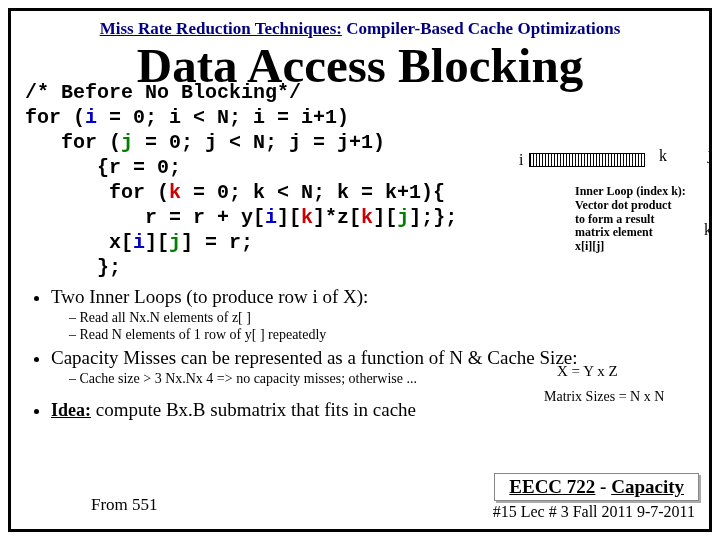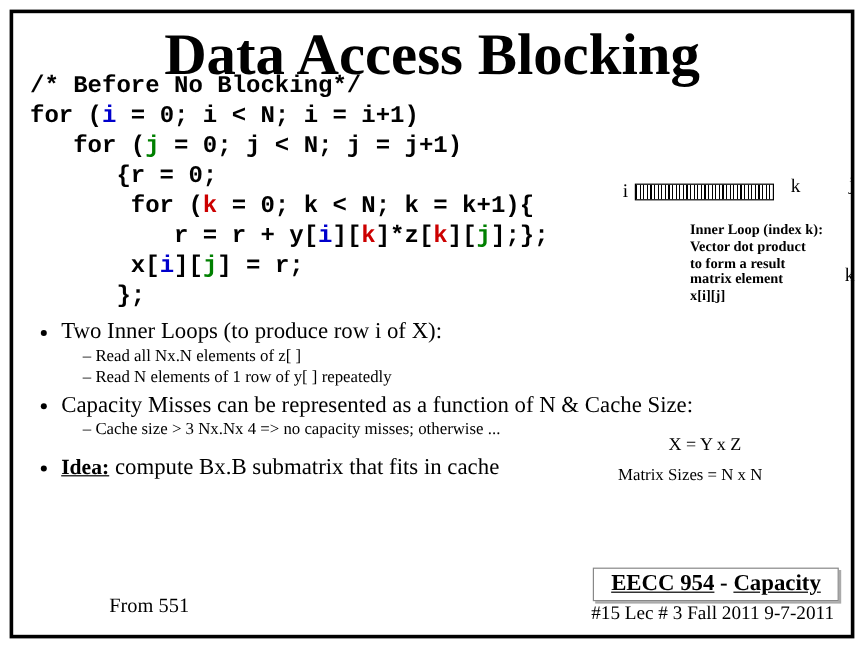--- a/index.html
+++ b/index.html
@@ -22,33 +22,36 @@
   .jlabel { position: absolute; top: -6px; right: 2px; font-size: 16px; }
   .kright { position: absolute; top: 70px; right: 2px; font-size: 16px; }
   .note { position: absolute; top: 34px; left: 56px; font-size: 12px; font-weight: bold; line-height: 1.15; }
   .bullets { margin-top: 6px; font-size: 18px; }
   .bullets > li { list-style: disc; margin-left: 26px; margin-bottom: 4px; font-weight: normal; }
   .bullets > li > .lead { font-weight: normal; font-size: 19px; }
   .subs { margin-top: 2px; margin-left: 18px; }
   .subs li { list-style: none; font-size: 14px; margin-bottom: 1px; }
   .subs li::before { content: "–  "; }
   .eq { position: absolute; top: 352px; left: 546px; font-size: 15px; }
-  .msize { position: absolute; top: 378px; left: 504px; font-size: 14px; text-align: right; }
+  .msize { position: absolute; top: 378px; left: 533px; font-size: 14px; text-align: right; }
   .idea { font-weight: normal; margin-top: 12px; }
   .idea .u { text-decoration: underline; font-weight: bold; }
   .from { position: absolute; bottom: 14px; left: 80px; font-size: 17px; }
   .footer { position: absolute; bottom: 8px; right: 10px; text-align: right; }
   .footer .box { display: inline-block; background: #fff; border: 1px solid #888; box-shadow: 2px 2px 0 #aaa; padding: 2px 14px; font-size: 19px; font-weight: bold; }
   .footer .box .u { text-decoration: underline; }
   .footer .sub { font-size: 16px; margin-top: 2px; padding-right: 4px; }
 </style>
 </head>
 <body>
 
 <div class="frame">
+  <div class="header">
+    <span class="u">Miss Rate Reduction Techniques:</span><span> Compiler-Based Cache Optimizations</span>
+  </div>
   <div class="title">Data Access Blocking</div>
 
   <div class="codeblock"><span>/* Before No Blocking*/</span>
 <span>for (</span><span class="ci">i</span><span> = 0; i &lt; N; i = i+1)</span>
 <span>   for (</span><span class="cj">j</span><span> = 0; j &lt; N; j = j+1)</span>
 <span>      {r = 0;</span>
 <span>       for (</span><span class="ck">k</span><span> = 0; k &lt; N; k = k+1){</span>
 <span>          r = r + y[</span><span class="ci">i</span><span>][</span><span class="ck">k</span><span>]*z[</span><span class="ck">k</span><span>][</span><span class="cj">j</span><span>];};</span>
 <span>       x[</span><span class="ci">i</span><span>][</span><span class="cj">j</span><span>] = r;</span>
 <span>      };</span></div>
@@ -90,17 +93,17 @@
     </li>
   </ul>
 
   <div class="eq">X  =  Y x  Z</div>
   <div class="msize">Matrix Sizes = N x N</div>
 
   <div class="from">From 551</div>
 
   <div class="footer">
     <div class="box">
-      <span class="u">EECC 954</span><span> - </span><span class="u">Capacity</span>
+      <span class="u">EECC 722</span><span> - </span><span class="u">Capacity</span>
     </div>
     <div class="sub">#15   Lec # 3   Fall 2011  9-7-2011</div>
   </div>
 </div>
 
 </body></html>

